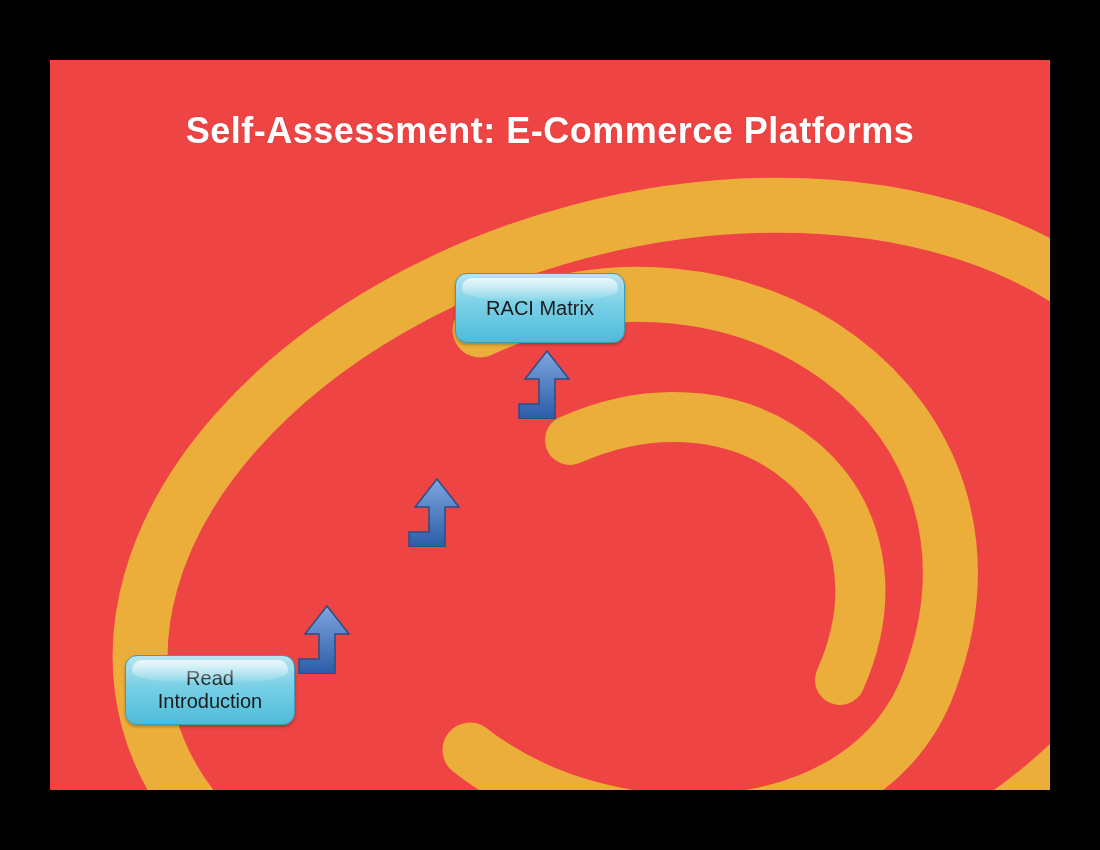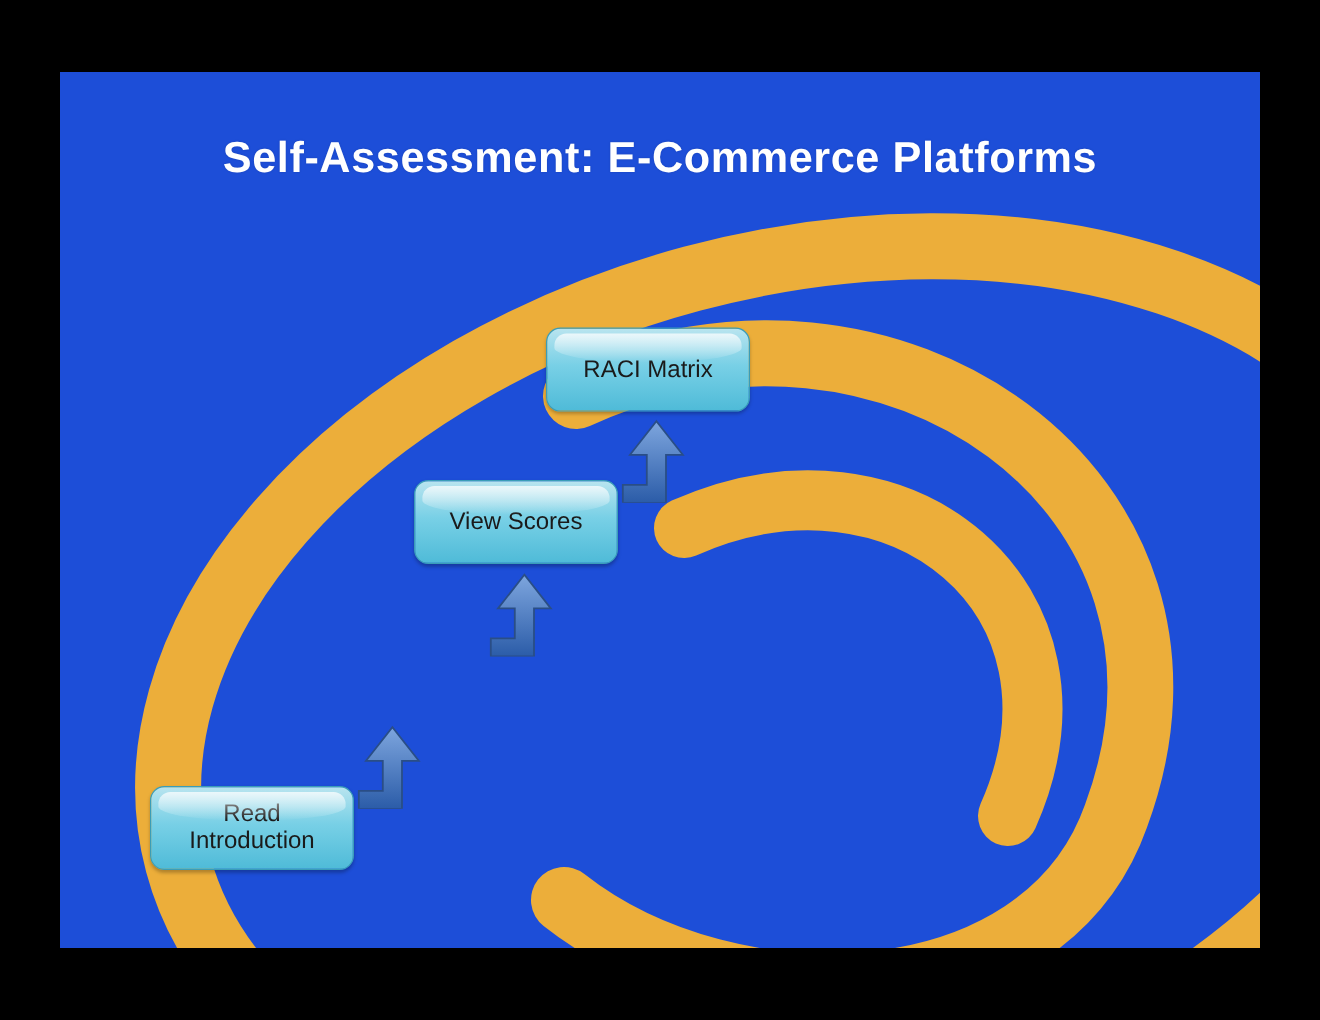--- a/index.html
+++ b/index.html
@@ -10,21 +10,21 @@
     font-family: Arial, sans-serif;
     overflow: hidden;
     position: relative;
   }
   .slide {
     position: absolute;
     left: 50px;
     top: 60px;
     width: 1000px;
     height: 730px;
-    background: #1d4ed8;
+    background: #ef4444;
     overflow: hidden;
   }
   .bg-swoosh {
     position: absolute;
     inset: 0;
     pointer-events: none;
   }
   .title {
     position: absolute;
     top: 50px;
@@ -109,23 +109,20 @@
       <defs>
         <linearGradient id="ag2" x1="0" y1="1" x2="0" y2="0">
           <stop offset="0" stop-color="#2b5ca8"></stop>
           <stop offset="1" stop-color="#7ea6de"></stop>
         </linearGradient>
       </defs>
       <path d="M2 55 L2 70 L38 70 L38 30 L52 30 L30 2 L8 30 L22 30 L22 55 Z" fill="url(#ag2)" stroke="#2a4e86" stroke-width="1.5"></path>
     </svg>
   </div>
 
-  <div class="step" style="left:295px; top:340px;">
-    <span>View Scores</span>
-  </div>
   <div class="arrow" style="left:467px; top:289px;">
     <svg viewBox="0 0 60 70">
       <defs>
         <linearGradient id="ag3" x1="0" y1="1" x2="0" y2="0">
           <stop offset="0" stop-color="#2b5ca8"></stop>
           <stop offset="1" stop-color="#7ea6de"></stop>
         </linearGradient>
       </defs>
       <path d="M2 55 L2 70 L38 70 L38 30 L52 30 L30 2 L8 30 L22 30 L22 55 Z" fill="url(#ag3)" stroke="#2a4e86" stroke-width="1.5"></path>
     </svg>

